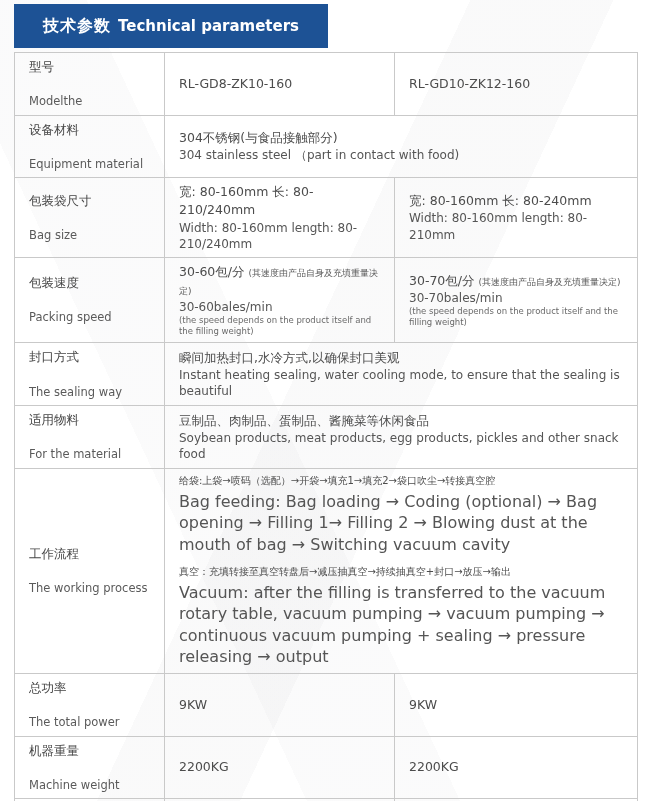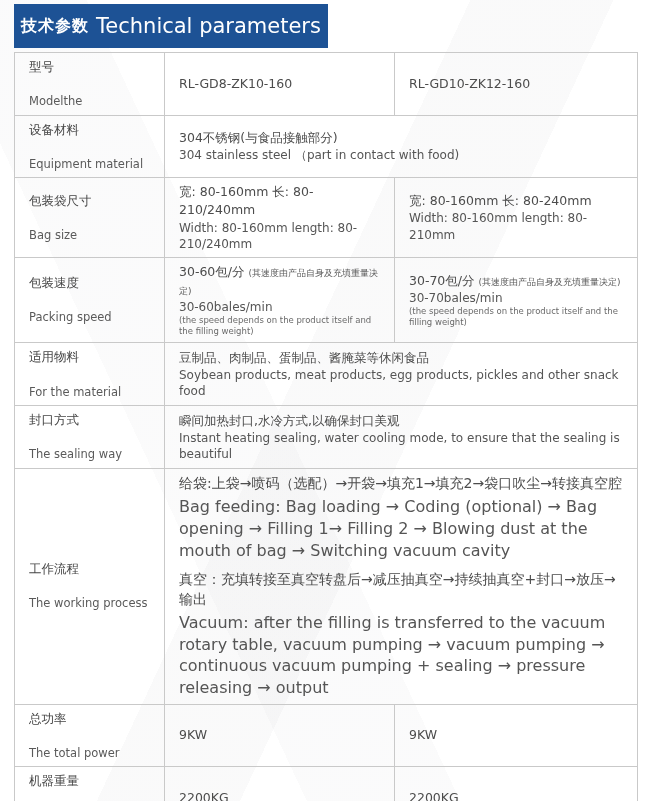--- a/index.html
+++ b/index.html
@@ -22,21 +22,21 @@
 
   .title-band {
     position: absolute; left: 14px; top: 4px;
     width: 314px; height: 44px;
     background: #1d5295;
     display: flex; align-items: center; justify-content: center;
     gap: 7px;
     color: #ffffff;
   }
   .title-zh { font-size: 16px; font-weight: bold; letter-spacing: 1px; }
-  .title-en { font-size: 21px; font-weight: normal; }
+  .title-en { font-size: 15px; font-weight: bold; }
 
   table.spec {
     position: absolute; left: 14px; top: 52px;
     width: 623px;
     border-collapse: collapse;
     table-layout: fixed;
   }
   table.spec td {
     border: 1px solid #c9c9c9;
     vertical-align: middle;
@@ -47,21 +47,21 @@
   .col-a { width: 230px; }
   .col-b { width: 243px; }
 
   .zh  { font-size: 12.5px; line-height: 1.45; color: #4c4c4c; }
   .en  { font-size: 12px;   line-height: 1.35; color: #555555; }
   .lbl .zh { font-size: 12.5px; color: #454545; }
   .lbl .en { font-size: 11.5px; color: #5a5a5a; margin-top: 18px; }
   .note { font-size: 9px; color: #5a5a5a; }
   .fine { font-size: 8.5px; color: #6a6a6a; line-height: 1.3; }
   .proc-en { font-size: 16px; color: #555; line-height: 1.35; margin-top: 3px; }
-  .proc-zh { font-size: 14px; color: #4c4c4c; line-height: 1.4; }
+  .proc-zh { font-size: 10px; color: #4c4c4c; line-height: 1.4; }
   .proc-block + .proc-block { margin-top: 9px; }
 </style>
 </head>
 <body>
 
 <div class="page">
   <div class="watermark"></div>
 
   <div class="title-band">
     <span class="title-zh">技术参数</span>
@@ -133,39 +133,39 @@
         <td>
           <div class="zh">
             <span>30-70包/分</span>
             <span class="note">(其速度由产品自身及充填重量决定)</span>
           </div>
           <div class="en">30-70bales/min</div>
           <div class="fine">(the speed depends on the product itself and the filling weight)</div>
         </td>
       </tr>
 
+      <tr style="height:50px;">
+        <td class="lbl">
+          <div class="zh">封口方式</div>
+          <div class="en">The sealing way</div>
+        </td>
+        <td colspan="2">
+          <div class="zh">瞬间加热封口,水冷方式,以确保封口美观</div>
+          <div class="en">Instant heating sealing, water cooling mode, to ensure that the sealing is beautiful</div>
+        </td>
+      </tr>
+
       <tr style="height:47px;">
         <td class="lbl">
           <div class="zh">适用物料</div>
           <div class="en">For the material</div>
         </td>
         <td colspan="2">
           <div class="zh">豆制品、肉制品、蛋制品、酱腌菜等休闲食品</div>
           <div class="en">Soybean products, meat products, egg products, pickles and other snack food</div>
-        </td>
-      </tr>
-
-      <tr style="height:50px;">
-        <td class="lbl">
-          <div class="zh">封口方式</div>
-          <div class="en">The sealing way</div>
-        </td>
-        <td colspan="2">
-          <div class="zh">瞬间加热封口,水冷方式,以确保封口美观</div>
-          <div class="en">Instant heating sealing, water cooling mode, to ensure that the sealing is beautiful</div>
         </td>
       </tr>
 
       <tr style="height:118px;">
         <td class="lbl">
           <div class="zh">工作流程</div>
           <div class="en">The working process</div>
         </td>
         <td colspan="2">
           <div class="proc-block">

